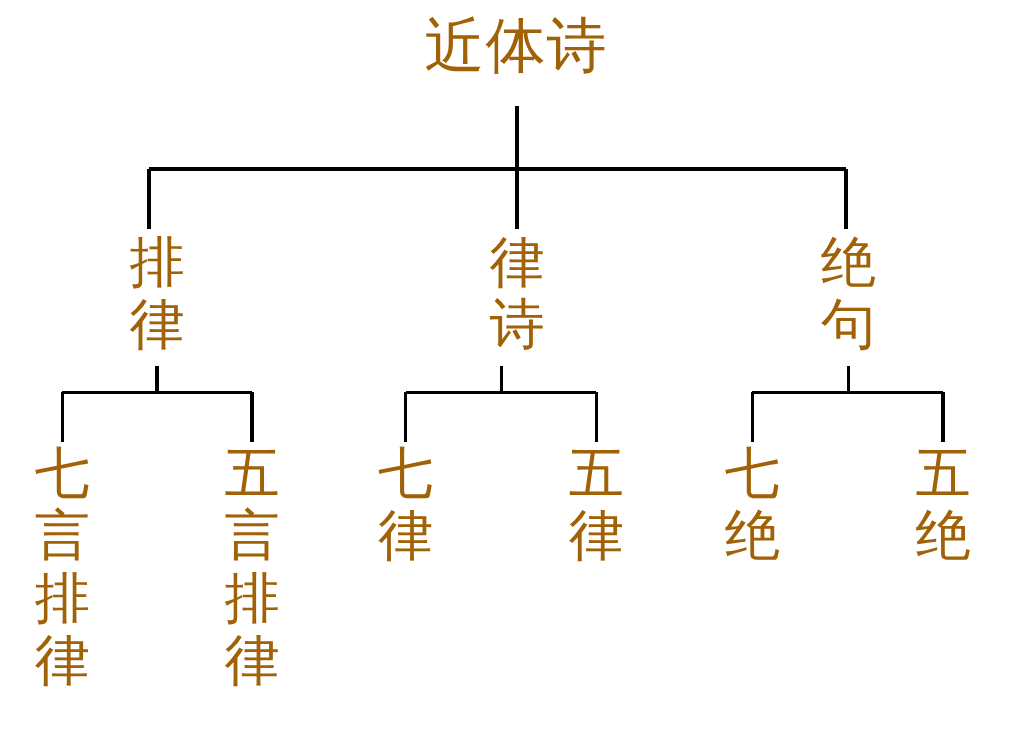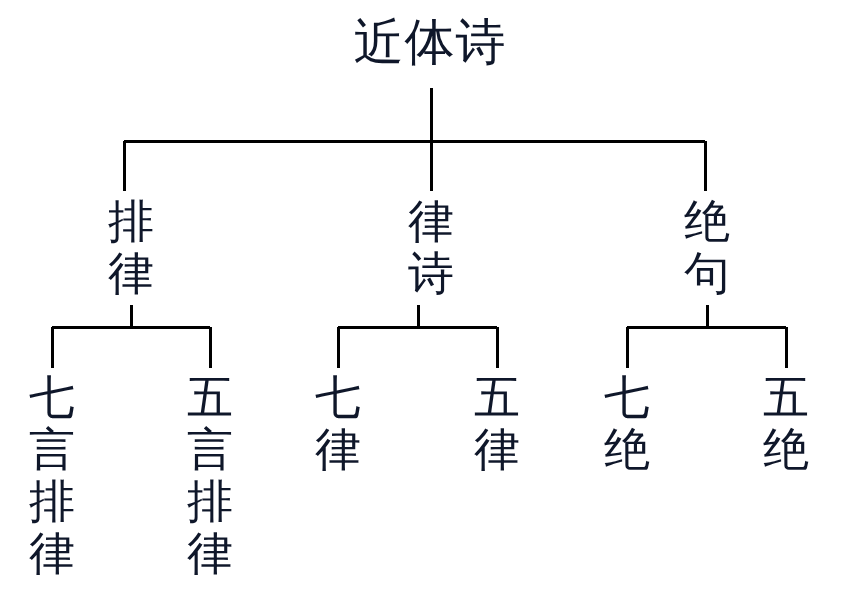--- a/index.html
+++ b/index.html
@@ -23,23 +23,24 @@
     position: absolute;
     left: 0;
     top: 0;
     width: 847px;
     height: 615px;
     pointer-events: none;
   }
   .node {
     position: absolute;
     white-space: nowrap;
-    color: #0f172a;
+    color: #a16207;
     line-height: 1;
     text-align: center;
+    font-family: Liberation Mono, monospace;
   }
   
   .node-root {
     font-size: 50px;
     letter-spacing: 1px;
     left: 350px;
     top: 16px;
     width: 160px;
     line-height: 1.06;
   }

